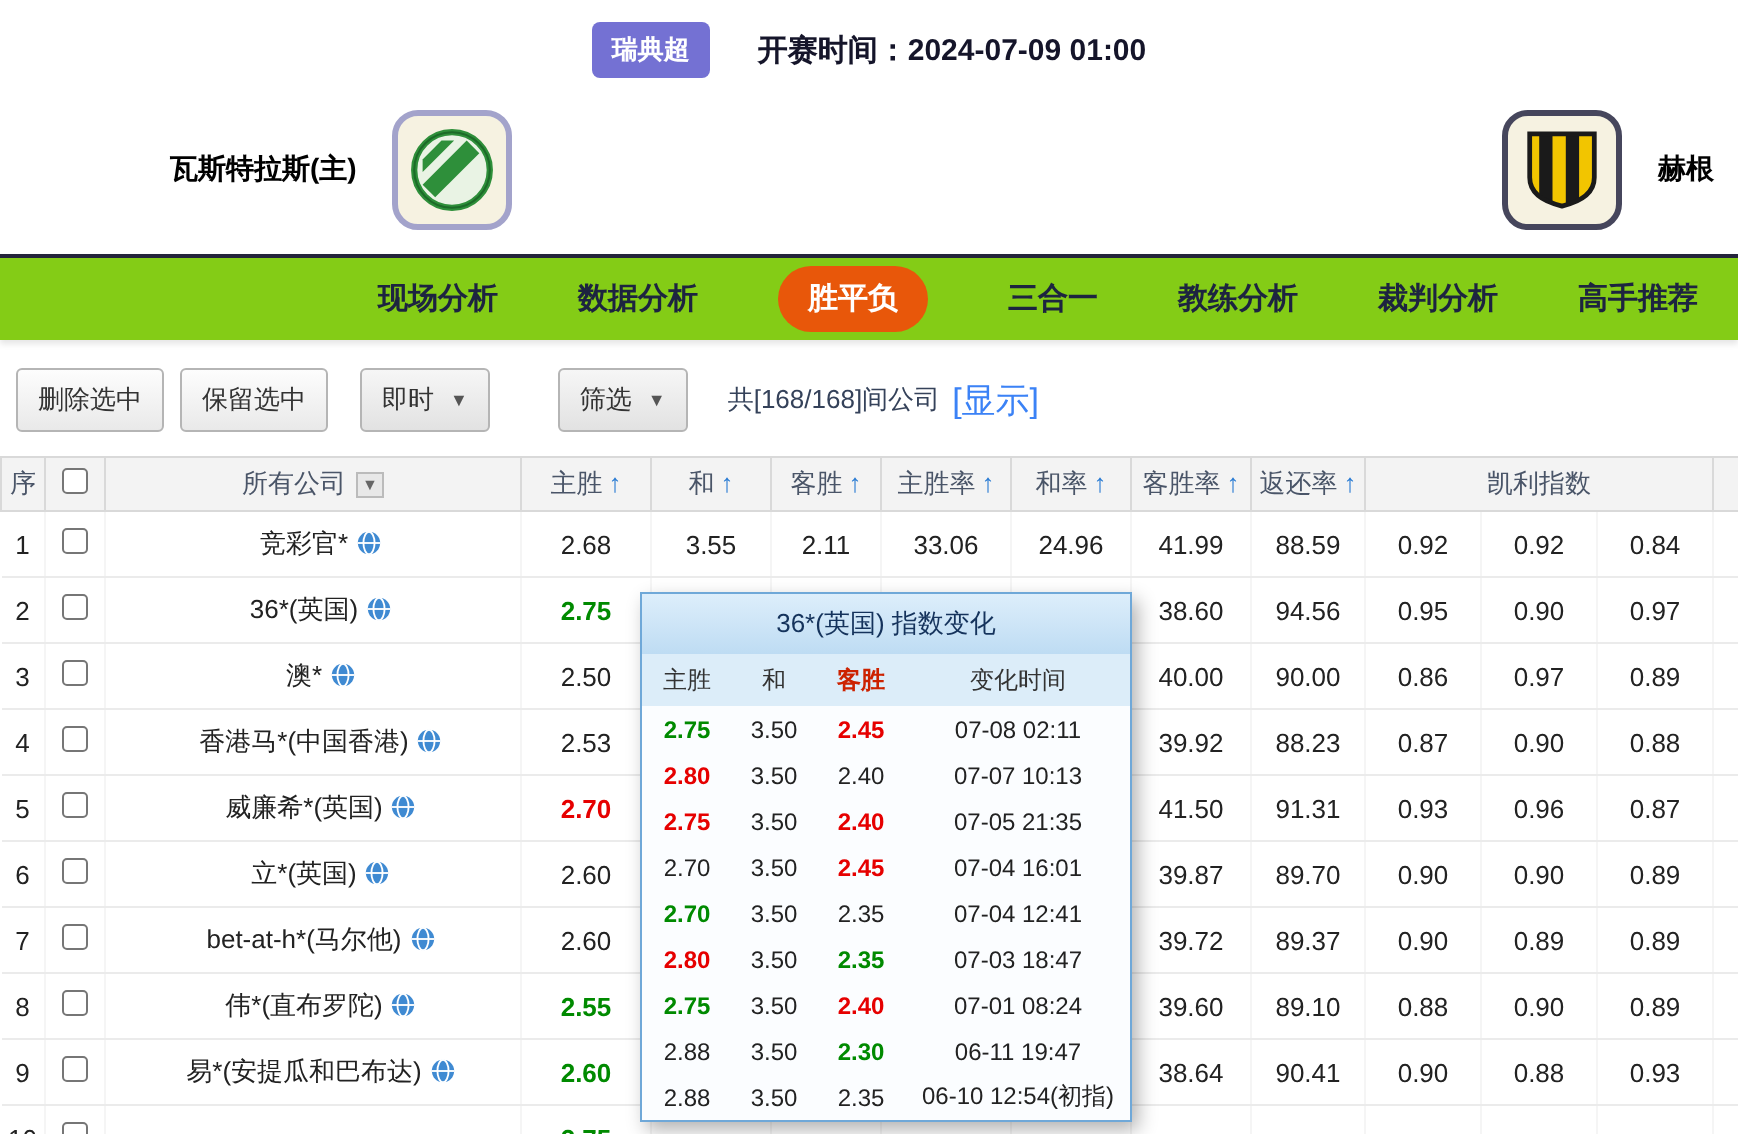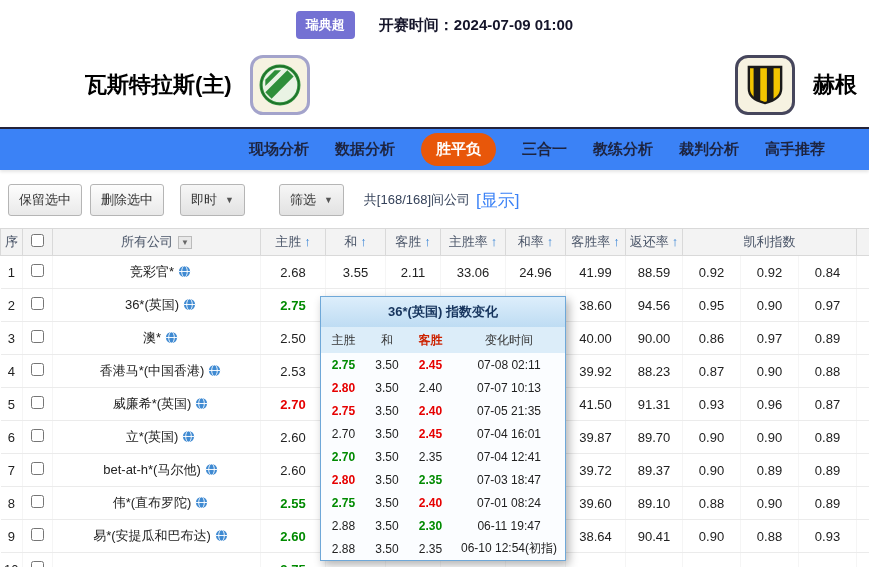--- a/index.html
+++ b/index.html
@@ -7,32 +7,32 @@
   body { position:relative; background:#fff; font-family:"Liberation Sans","DejaVu Sans",sans-serif; color:#222; }
 
   
   .topbar { height:42px; display:flex; align-items:center; justify-content:center; gap:12px; padding-top:8px; }
   .league-badge { background:#7471d3; color:#fff; font-size:13px; font-weight:bold; padding:5px 10px; border-radius:4px; }
   .start-time { font-size:15px; font-weight:bold; color:#15152a;margin-left:12px; }
 
   
   .teams { height:85px; display:flex; align-items:center; justify-content:space-between; }
   .team { display:flex; align-items:center; gap:18px; }
-  .team-name { font-size:22px; font-weight:bold; color:#000; white-space:nowrap; }
+  .team-name { font-size:14px; font-weight:bold; color:#000; white-space:nowrap; }
   .team.home { margin-left:85px; }
   .team.away { margin-right:12px; }
   .logo-frame { width:60px; height:60px; border-radius:13px; display:flex; align-items:center; justify-content:center; background:#f6f2e1; }
   .home-frame { border:3px solid #a3a3cb; }
   .away-frame { border:3px solid #46465c; }
   .countdown { display:flex; align-items:center; gap:6px; }
   .cd-label, .cd-unit { font-size:14px; font-weight:bold; color:#2a2a2a; }
   .cd-value { font-size:26px; font-weight:bold; color:#1863c6; letter-spacing:1px; }
 
   
-  .nav { height:43px; border-top:2px solid #23233a; box-shadow:0 2px 3px rgba(0,0,0,.10); display:flex; align-items:center; justify-content:flex-end; gap:26px; padding-right:44px; background:#3b82f6; position:relative; z-index:2; }
+  .nav { height:43px; border-top:2px solid #23233a; box-shadow:0 2px 3px rgba(0,0,0,.10); display:flex; align-items:center; justify-content:flex-end; gap:40px; padding-right:20px; background:#84cc16; position:relative; z-index:2; }
   .tab { font-size:15px; font-weight:bold; color:#1d2440; cursor:pointer; white-space:nowrap; }
   .tab.active { background:#e8570a; color:#fff; padding:7px 15px; border-radius:17px; }
 
   
   .toolbar { margin:15px 8px 0 8px; height:30px; display:flex; align-items:center; }
   .tbtn { border:1px solid #b5b5b5; background:linear-gradient(#fdfdfd,#e9e9e9); padding:6px 10px; font-size:13px; color:#333; border-radius:3px; cursor:pointer; white-space:nowrap; }
   .tbtn + .tbtn { margin-left:8px; }
   .dropdown { margin-left:16px; display:flex; align-items:center; gap:8px; border:1px solid #b5b5b5; background:linear-gradient(#f6f6f6,#e2e2e2); padding:6px 10px; font-size:13px; color:#333; border-radius:3px; cursor:pointer; }
   .dropdown.filter { margin-left:34px; }
   .caret { font-size:9px; color:#555; }
@@ -44,21 +44,21 @@
   table.odds th { height:27px; background:#f3f3f3; border:1px solid #d9d9d9; font-size:13px; font-weight:400; color:#4a5568; text-align:center; white-space:nowrap; overflow:hidden; }
   table.odds td { height:33px; border-bottom:1px solid #ebebeb; border-right:1px solid #f5f5f5; font-size:13px; text-align:center; color:#222; white-space:nowrap; overflow:hidden; }
   td.company-cell { text-align:left; padding-left:8px; }
   .sort { font-weight:bold; color:#2b7cd3; margin-left:3px; font-size:13px; }
   .dd-box { display:inline-block; margin-left:5px; font-size:8px; color:#666; border:1px solid #bbb; background:#e8e8e8; padding:1px 2px; vertical-align:1px; }
   .globe { vertical-align:-2px; margin-left:4px; }
   input[type=checkbox] { width:13px; height:13px; cursor:pointer; }
 
   
   .popup { position:absolute; left:320px; top:296px; width:246px; background:#fbfdff; border:1px solid #6fa8d8; box-shadow:3px 4px 9px rgba(0,0,0,.30); z-index:5; }
-  .popup-title { height:30px; line-height:30px; text-align:center; font-size:13px; font-weight:bold; color:#15335c; background:linear-gradient(#ddeefb,#bedcf3); }
+  .popup-title { height:30px; line-height:30px; text-align:center; font-size:13px; font-weight:normal; color:#15335c; background:linear-gradient(#ddeefb,#bedcf3); }
   .popup table { width:100%; border-collapse:collapse; table-layout:fixed; }
   .popup th { height:26px; font-size:12px; font-weight:400; color:#333; background:#dcedf9; text-align:center; }
   .popup td { height:23px; font-size:12px; text-align:center; color:#222; white-space:nowrap; }
 </style>
 </head>
 <body>
 
 <div class="topbar">
   <span class="league-badge">瑞典超</span>
   <span class="start-time">开赛时间：2024-07-09 01:00</span>
@@ -100,22 +100,22 @@
   <span class="tab">现场分析</span>
   <span class="tab">数据分析</span>
   <span class="tab active">胜平负</span>
   <span class="tab">三合一</span>
   <span class="tab">教练分析</span>
   <span class="tab">裁判分析</span>
   <span class="tab">高手推荐</span>
 </div>
 
 <div class="toolbar">
+  <button class="tbtn">删除选中</button>
   <button class="tbtn">保留选中</button>
-  <button class="tbtn">删除选中</button>
   <span class="dropdown">
     <span>即时</span>
     <span class="caret">▼</span>
   </span>
   <span class="dropdown filter">
     <span>筛选</span>
     <span class="caret">▼</span>
   </span>
   <span class="count-text">共[168/168]间公司</span>
   <span class="show-link">[显示]</span>

